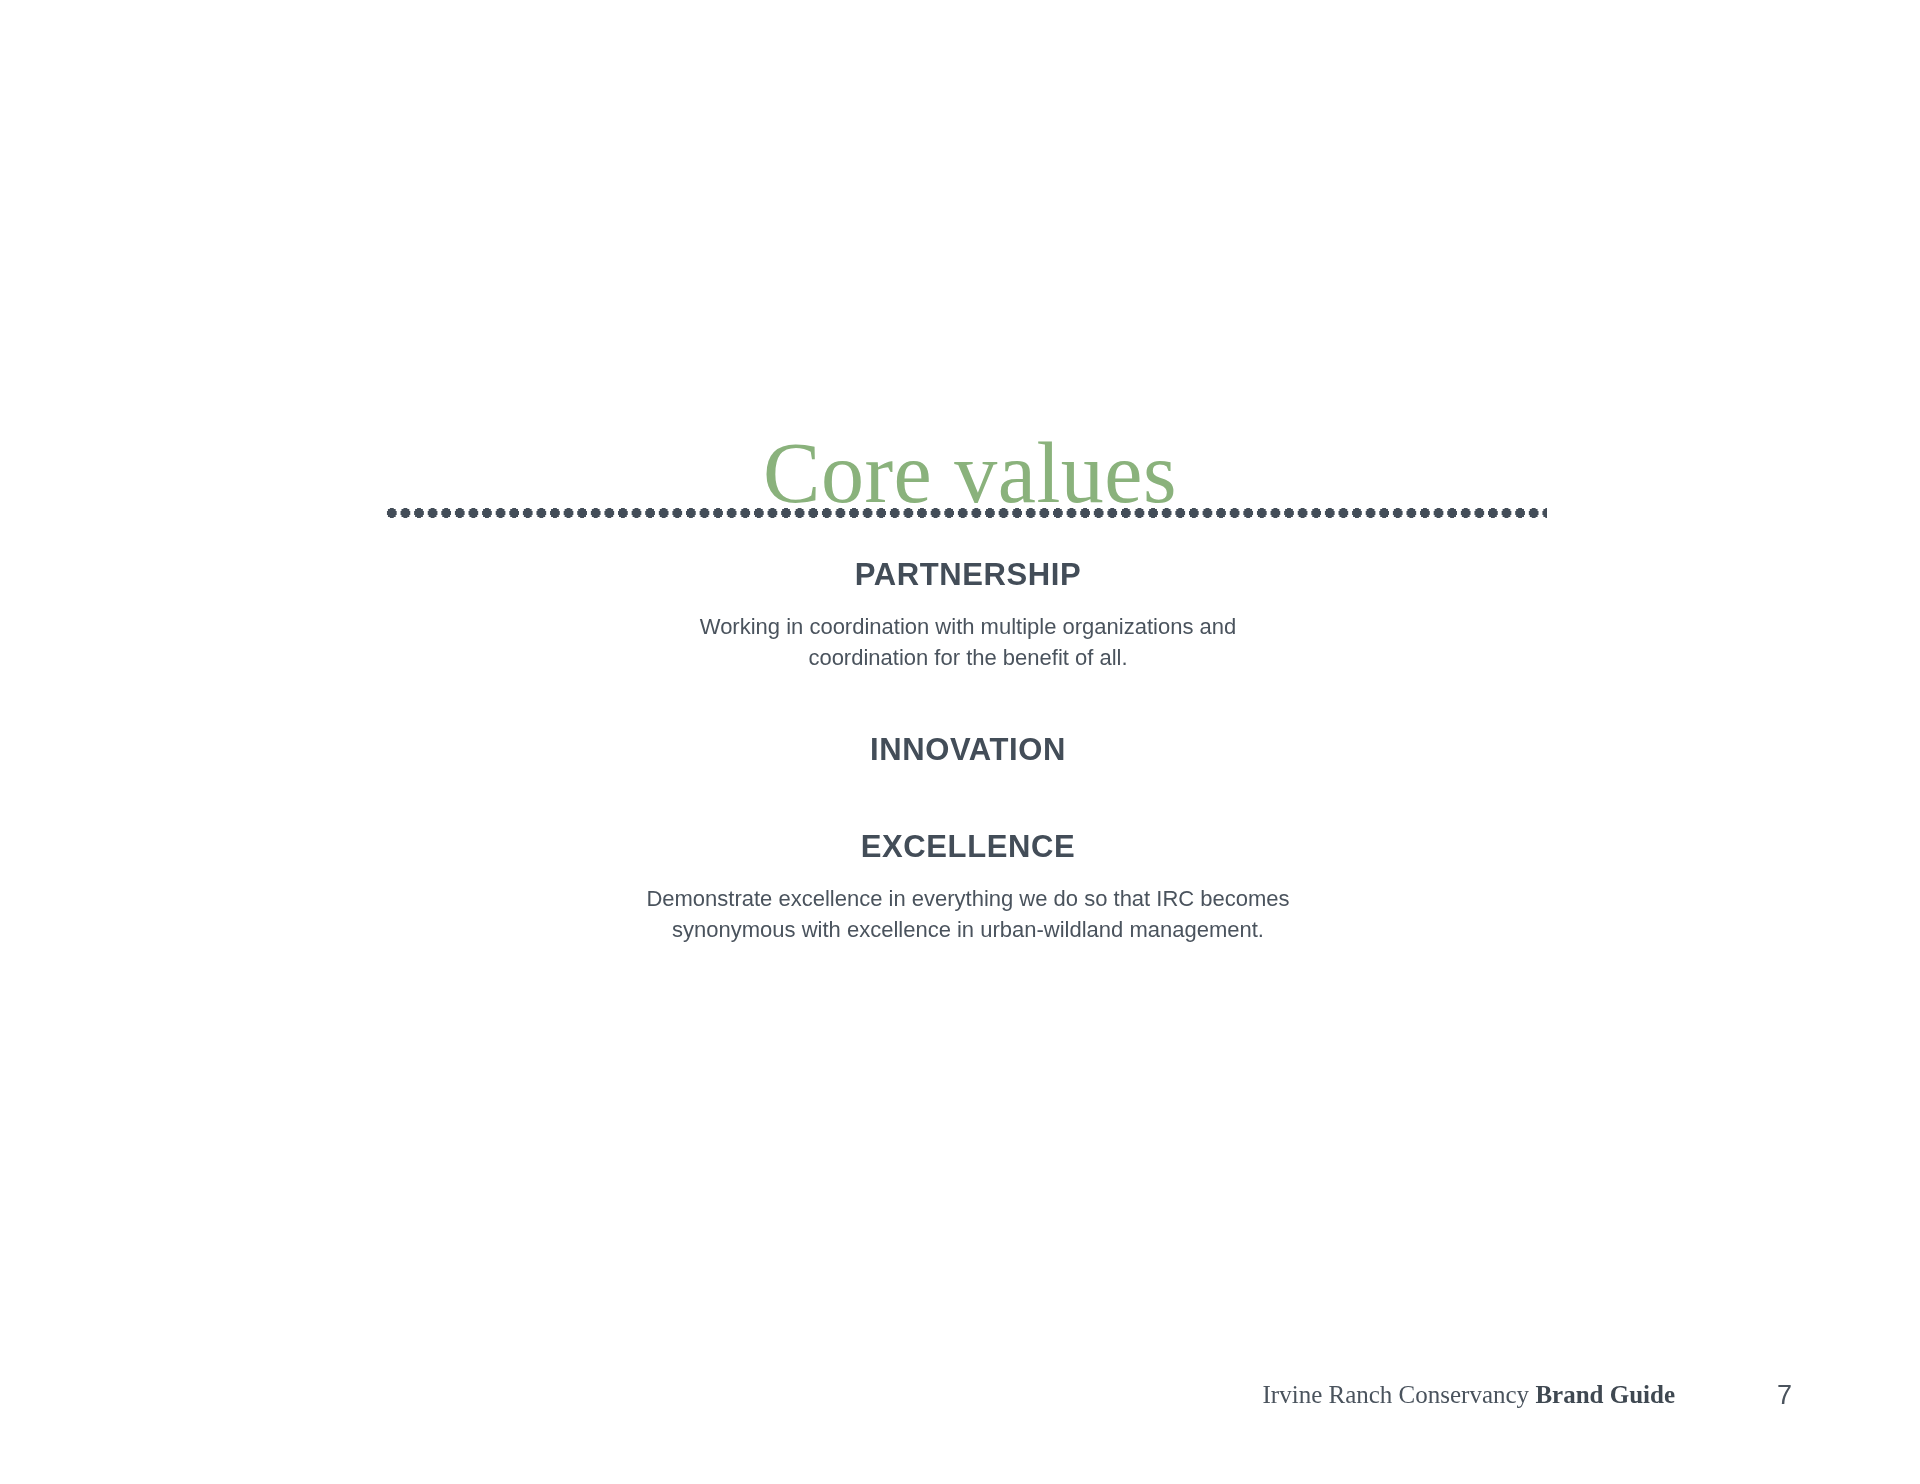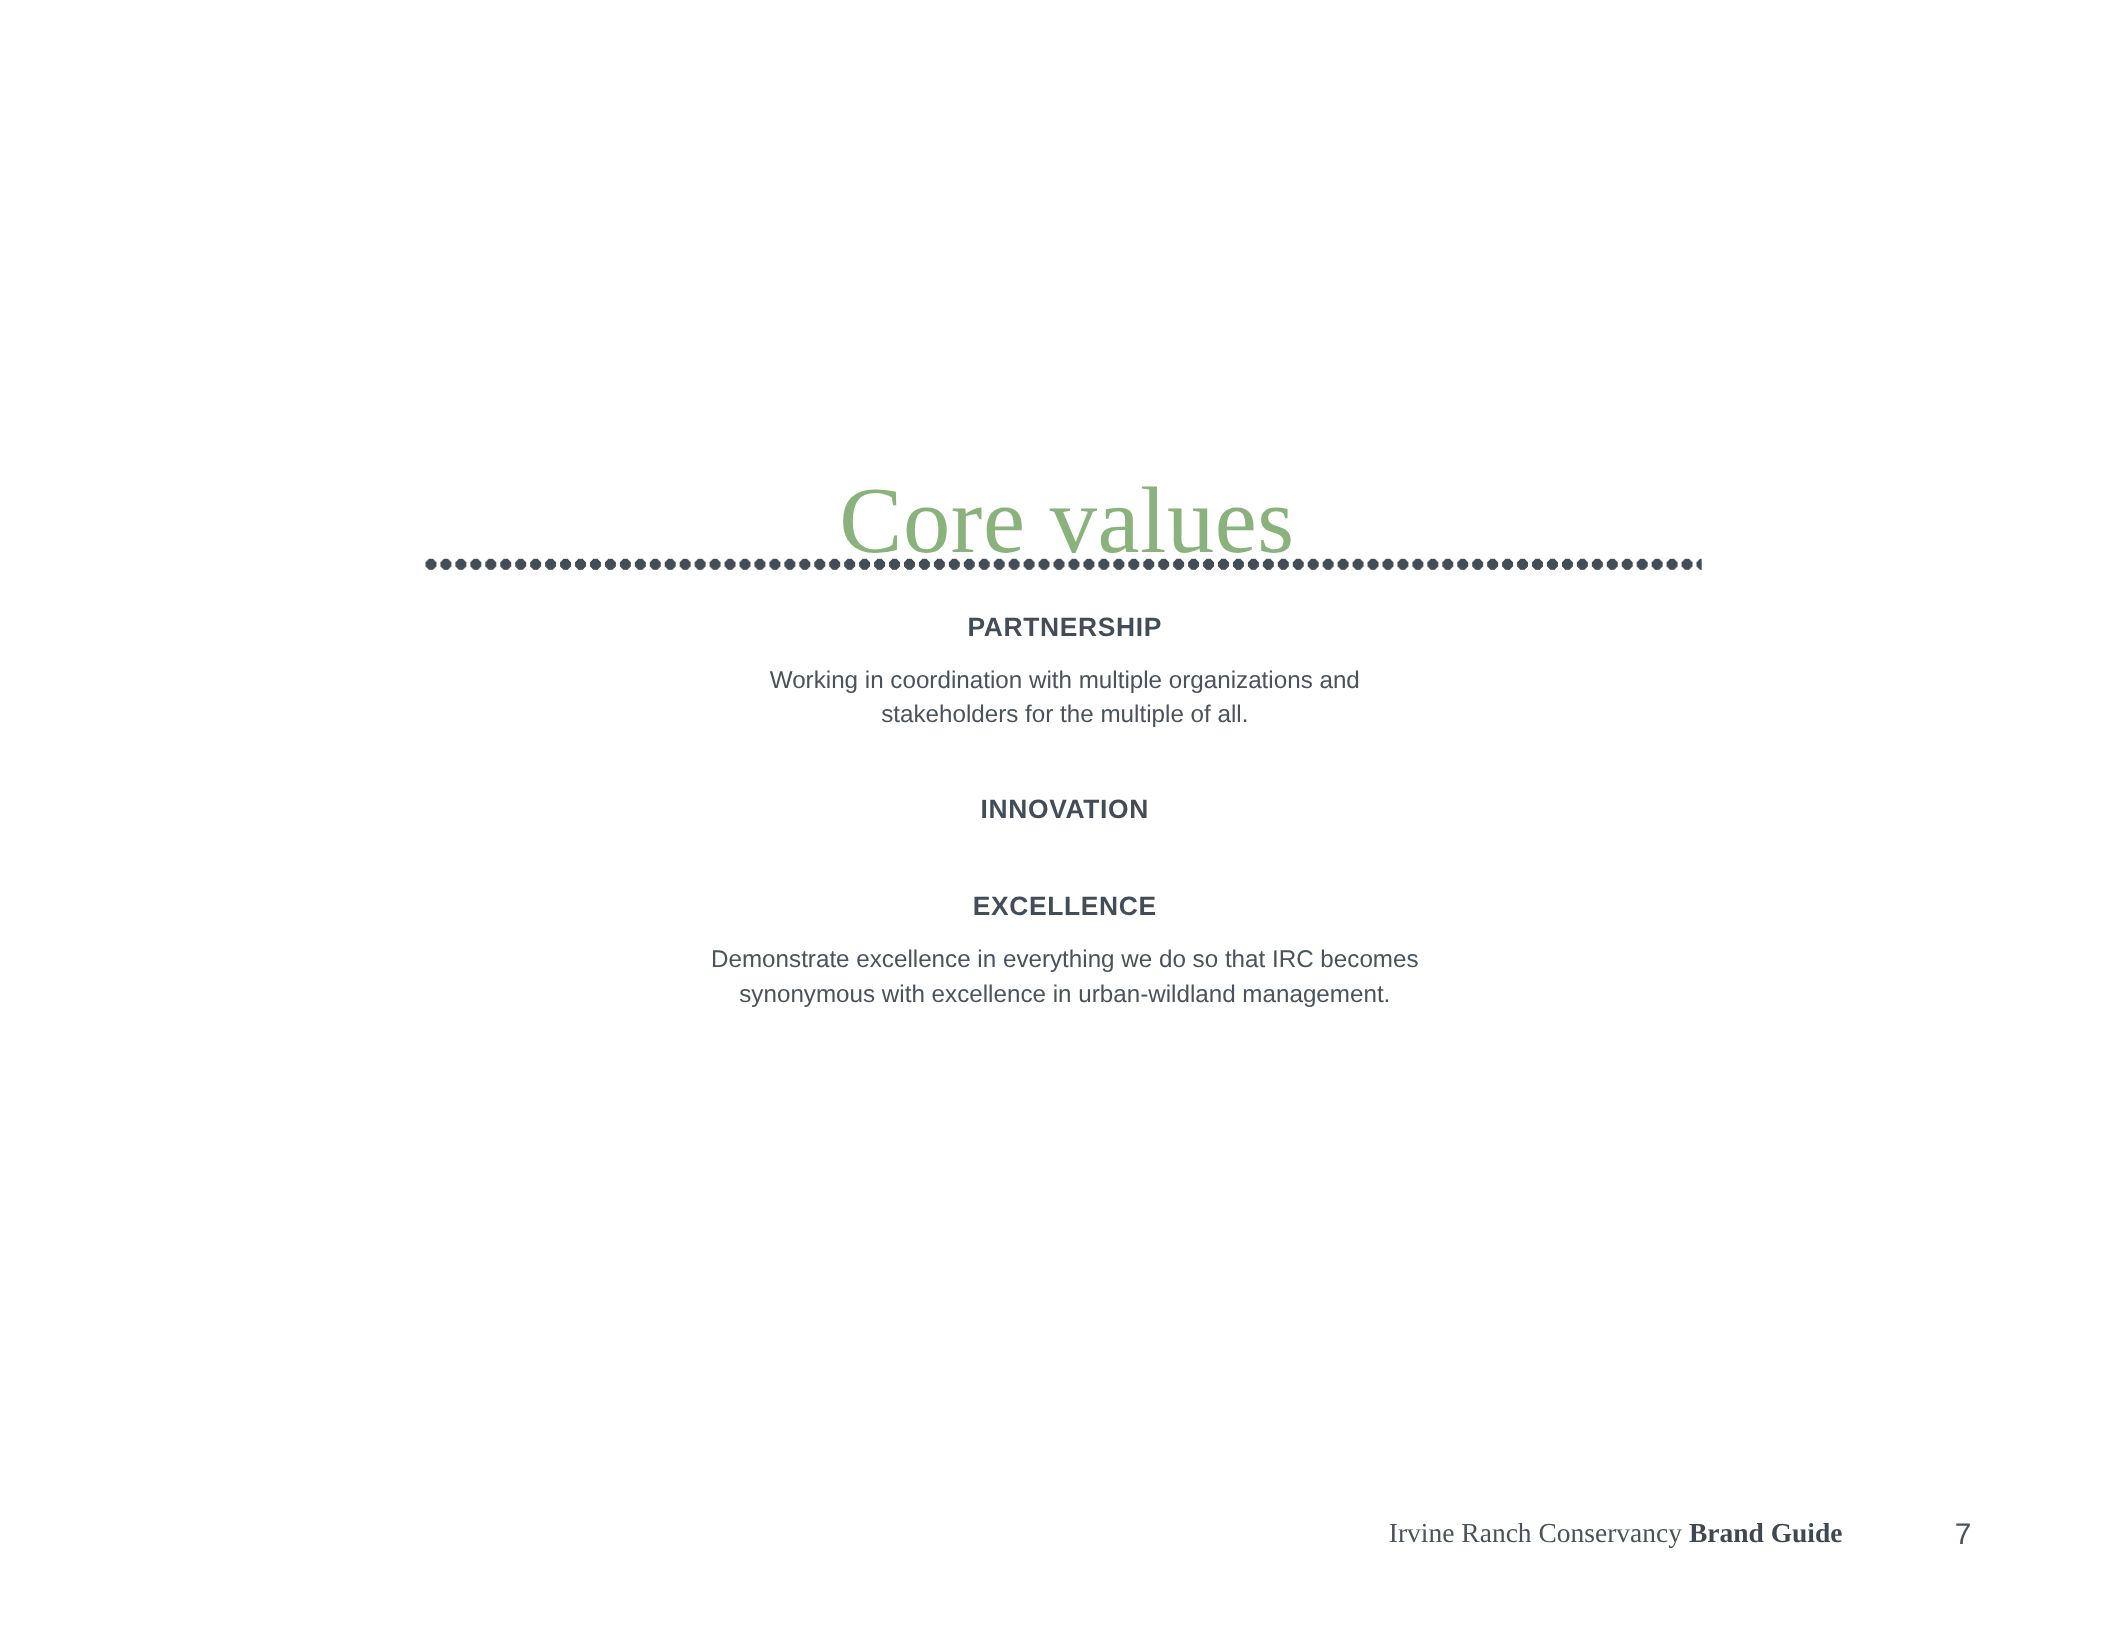--- a/index.html
+++ b/index.html
@@ -68,21 +68,21 @@
     color: #434d58;
   }
 
   .value-block {
     margin: 0 0 58px 0;
   }
   .value-block:last-child { margin-bottom: 0; }
 
   .value-heading {
     font-family: "Liberation Sans", sans-serif;
-    font-size: 24px;
+    font-size: 31px;
     font-weight: 700;
     letter-spacing: 0.6px;
     line-height: 1.25;
     color: #434d58;
     margin: 0 0 16px 0;
   }
 
   .value-body {
     font-family: "Liberation Sans", sans-serif;
     font-size: 22px;
@@ -137,21 +137,21 @@
   <div id="divider">
     <div class="dotline"></div>
   </div>
 
   <div id="values">
 
     <div class="value-block">
       <div class="value-heading">PARTNERSHIP</div>
       <div class="value-body">
         <span class="ln">Working in coordination with multiple organizations and</span>
-        <span class="ln">stakeholders for the multiple of all.</span>
+        <span class="ln">coordination for the benefit of all.</span>
       </div>
     </div>
 
     <div class="value-block">
       <div class="value-heading">INNOVATION</div>
     </div>
 
     <div class="value-block">
       <div class="value-heading">EXCELLENCE</div>
       <div class="value-body">

